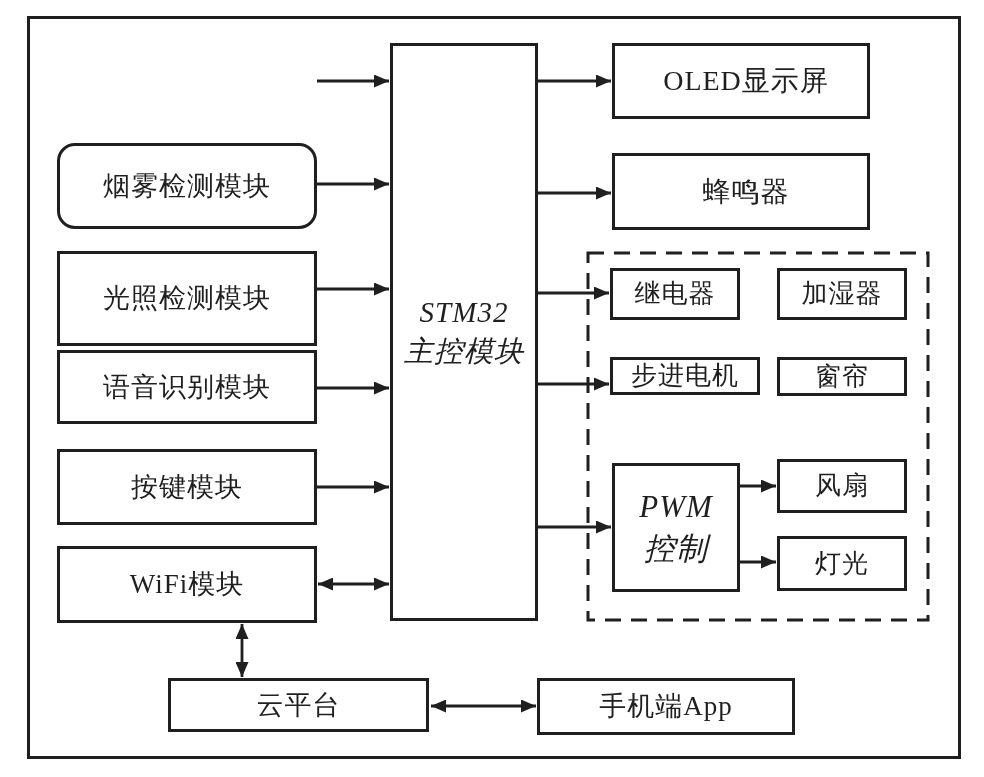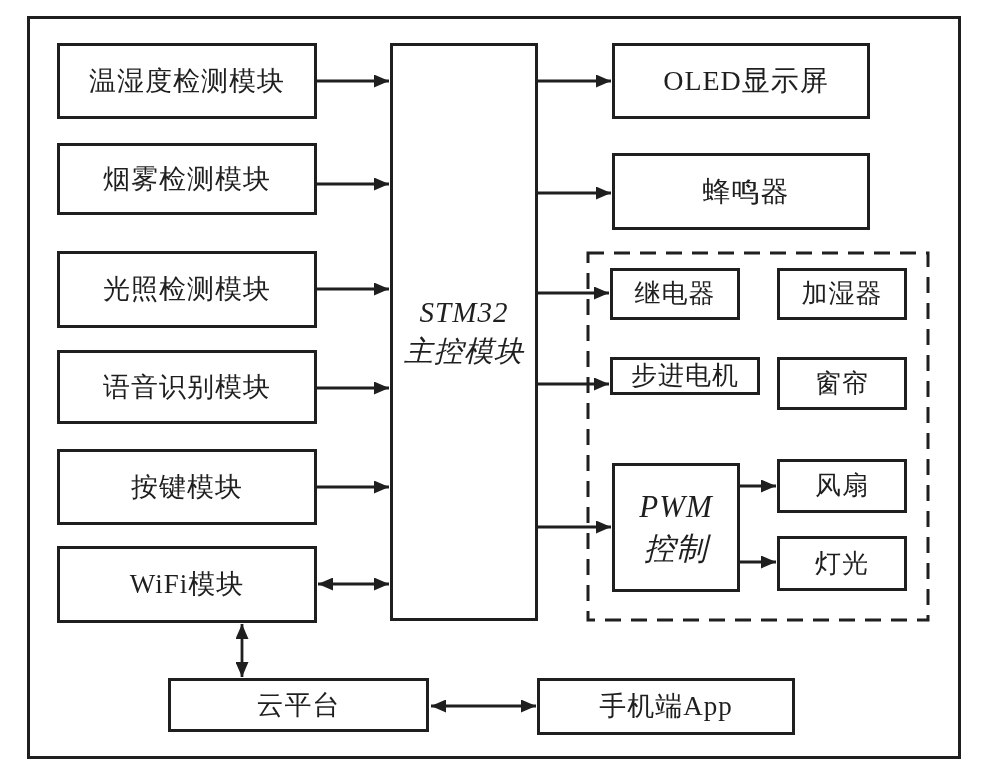--- a/index.html
+++ b/index.html
@@ -21,34 +21,34 @@
     border:3px solid #1f1f1f;background:#ffffff;
     display:flex;align-items:center;justify-content:center;
     text-align:center;letter-spacing:1px;line-height:1.35;
   }
   .fs27{font-size:27px;}
   .fs28{font-size:28px;padding-left:10px;}
   .fs26{font-size:26px;}
   .two-line span{display:block;font-style:italic;}
   
   .b-l1{left:57px;top:43px;width:260px;height:76px;}
-  .b-l2{left:57px;top:143px;width:260px;height:72px;}
-  .b-l3{left:57px;top:251px;width:260px;height:77px;}
+  .b-l2{left:57px;top:143px;width:260px;height:86px;border-radius:18px;}
+  .b-l3{left:57px;top:251px;width:260px;height:95px;}
   .b-l4{left:57px;top:350px;width:260px;height:74px;}
   .b-l5{left:57px;top:449px;width:260px;height:76px;}
   .b-l6{left:57px;top:546px;width:260px;height:77px;}
   
   .b-mcu{left:390px;top:43px;width:148px;height:578px;font-size:29px;}
   
   .b-oled{left:612px;top:43px;width:258px;height:76px;}
   .b-buzzer{left:612px;top:153px;width:258px;height:77px;}
   .b-relay{left:610px;top:268px;width:130px;height:52px;}
   .b-humid{left:777px;top:268px;width:130px;height:52px;}
   .b-stepper{left:610px;top:357px;width:150px;height:38px;}
-  .b-curtain{left:777px;top:357px;width:130px;height:53px;justify-content:center;}
+  .b-curtain{left:777px;top:357px;width:130px;height:39px;justify-content:center;}
   .b-pwm{left:612px;top:463px;width:128px;height:129px;font-size:31px;}
   .b-fan{left:777px;top:459px;width:130px;height:54px;}
   .b-light{left:777px;top:536px;width:130px;height:55px;}
   
   .b-cloud{left:168px;top:678px;width:261px;height:54px;}
   .b-app{left:537px;top:678px;width:258px;height:57px;}
 </style>
 </head>
 <body>
 
@@ -83,23 +83,20 @@
     <line x1="740" y1="486" x2="776" y2="486" stroke="#1f1f1f" stroke-width="2.8" marker-end="url(#ah)"></line>
     <line x1="740" y1="562" x2="776" y2="562" stroke="#1f1f1f" stroke-width="2.8" marker-end="url(#ah)"></line>
 
     <line x1="242" y1="651" x2="242" y2="624" stroke="#1f1f1f" stroke-width="2.8" marker-end="url(#ah)"></line>
     <line x1="242" y1="651" x2="242" y2="677" stroke="#1f1f1f" stroke-width="2.8" marker-end="url(#ah)"></line>
 
     <line x1="483" y1="706" x2="431" y2="706" stroke="#1f1f1f" stroke-width="2.8" marker-end="url(#ah)"></line>
     <line x1="483" y1="706" x2="536" y2="706" stroke="#1f1f1f" stroke-width="2.8" marker-end="url(#ah)"></line>
   </svg>
 
-  <div class="box b-l1 fs27">
-    <span>温湿度检测模块</span>
-  </div>
   <div class="box b-l2 fs27">
     <span>烟雾检测模块</span>
   </div>
   <div class="box b-l3 fs27">
     <span>光照检测模块</span>
   </div>
   <div class="box b-l4 fs27">
     <span>语音识别模块</span>
   </div>
   <div class="box b-l5 fs27">

